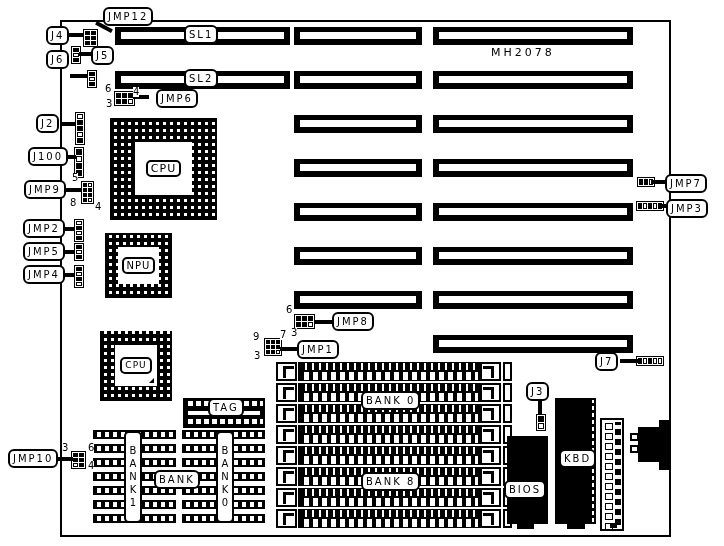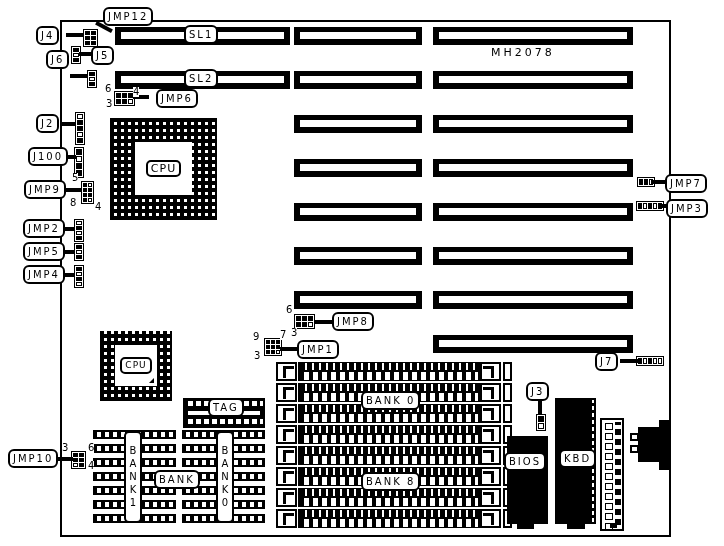--- a/index.html
+++ b/index.html
@@ -107,20 +107,25 @@
     <div class="slot slotC"></div>
 
     <div class="slot slotC"></div>
   </div>
 
   <div class="abs socket" style="left:110px;top:118px;width:107px;height:102px">
     <div class="well" style="left:25px;top:24px;width:57px;height:53px">
       <div class="chiplbl" style="font-size:11px">CPU</div>
     </div>
   </div>
+  <div class="abs socket" style="left:105px;top:233px;width:67px;height:65px">
+    <div class="well" style="left:13px;top:14px;width:41px;height:37px">
+      <div class="chiplbl">NPU</div>
+    </div>
+  </div>
   <div class="abs socket" style="left:100px;top:331px;width:72px;height:70px">
     <div class="well" style="left:15px;top:14px;width:42px;height:41px">
       <div class="chiplbl" style="font-size:9px">CPU</div>
       <div class="tri"></div>
     </div>
   </div>
 
   <div class="abs tag" style="left:183px;top:398px;width:82px;height:30px">
     <div class="trow sqrow"></div>
     <div class="trow midrow"></div>
@@ -242,21 +247,21 @@
       <div class="clipR"></div>
       <div class="endbar"></div>
     </div>
   </div>
   <div class="abs lbl" style="left:361px;top:391px">BANK 0</div>
   <div class="abs lbl" style="left:361px;top:472px">BANK 8</div>
 
   <div class="abs blackchip" style="left:507px;top:436px;width:41px;height:88px">
     <div class="tab" style="left:10px;width:17px"></div>
   </div>
-  <div class="abs lbl" style="left:504px;top:452px">BIOS</div>
+  <div class="abs lbl" style="left:504px;top:480px">BIOS</div>
   <div class="abs blackchip" style="left:555px;top:398px;width:41px;height:126px">
     <div class="kbdash"></div>
     <div class="tab" style="left:12px;width:18px"></div>
   </div>
   <div class="abs lbl" style="left:559px;top:449px">KBD</div>
 
   <div class="abs lbl" style="left:526px;top:382px">J3</div>
   <div class="abs tail" style="left:538px;top:401px;width:4px;height:14px"></div>
   <div class="abs vs" style="left:536px;top:414px">
       <span class="on" style="height:6px"></span>
@@ -341,21 +346,21 @@
     </div>
   <div class="abs tail" style="left:280px;top:347px;width:19px;height:4px"></div>
   <div class="abs lbl" style="left:297px;top:340px">JMP1</div>
   <span class="pnum" style="left:253px;top:332px">9</span>
   <span class="pnum" style="left:280px;top:330px">7</span>
   <span class="pnum" style="left:254px;top:351px">3</span>
 
   <div class="abs lbl" style="left:103px;top:7px">JMP12</div>
   <div class="abs tail" style="left:95px;top:25px;width:18px;height:4px;transform:rotate(28deg)"></div>
 
-  <div class="abs lbl" style="left:36px;top:26px">J4</div>
+  <div class="abs lbl" style="left:46px;top:26px">J4</div>
   <div class="abs tail" style="left:66px;top:33px;width:18px;height:4px"></div>
   <div class="abs jb" style="left:83px;top:29px;grid-template-columns:repeat(2,5px);grid-template-rows:repeat(3,4px)">
       <span class="on"></span>
       <span class="on"></span>
       <span class="on"></span>
       <span class="on"></span>
       <span class="on"></span>
       <span class="on"></span>
     </div>
 

